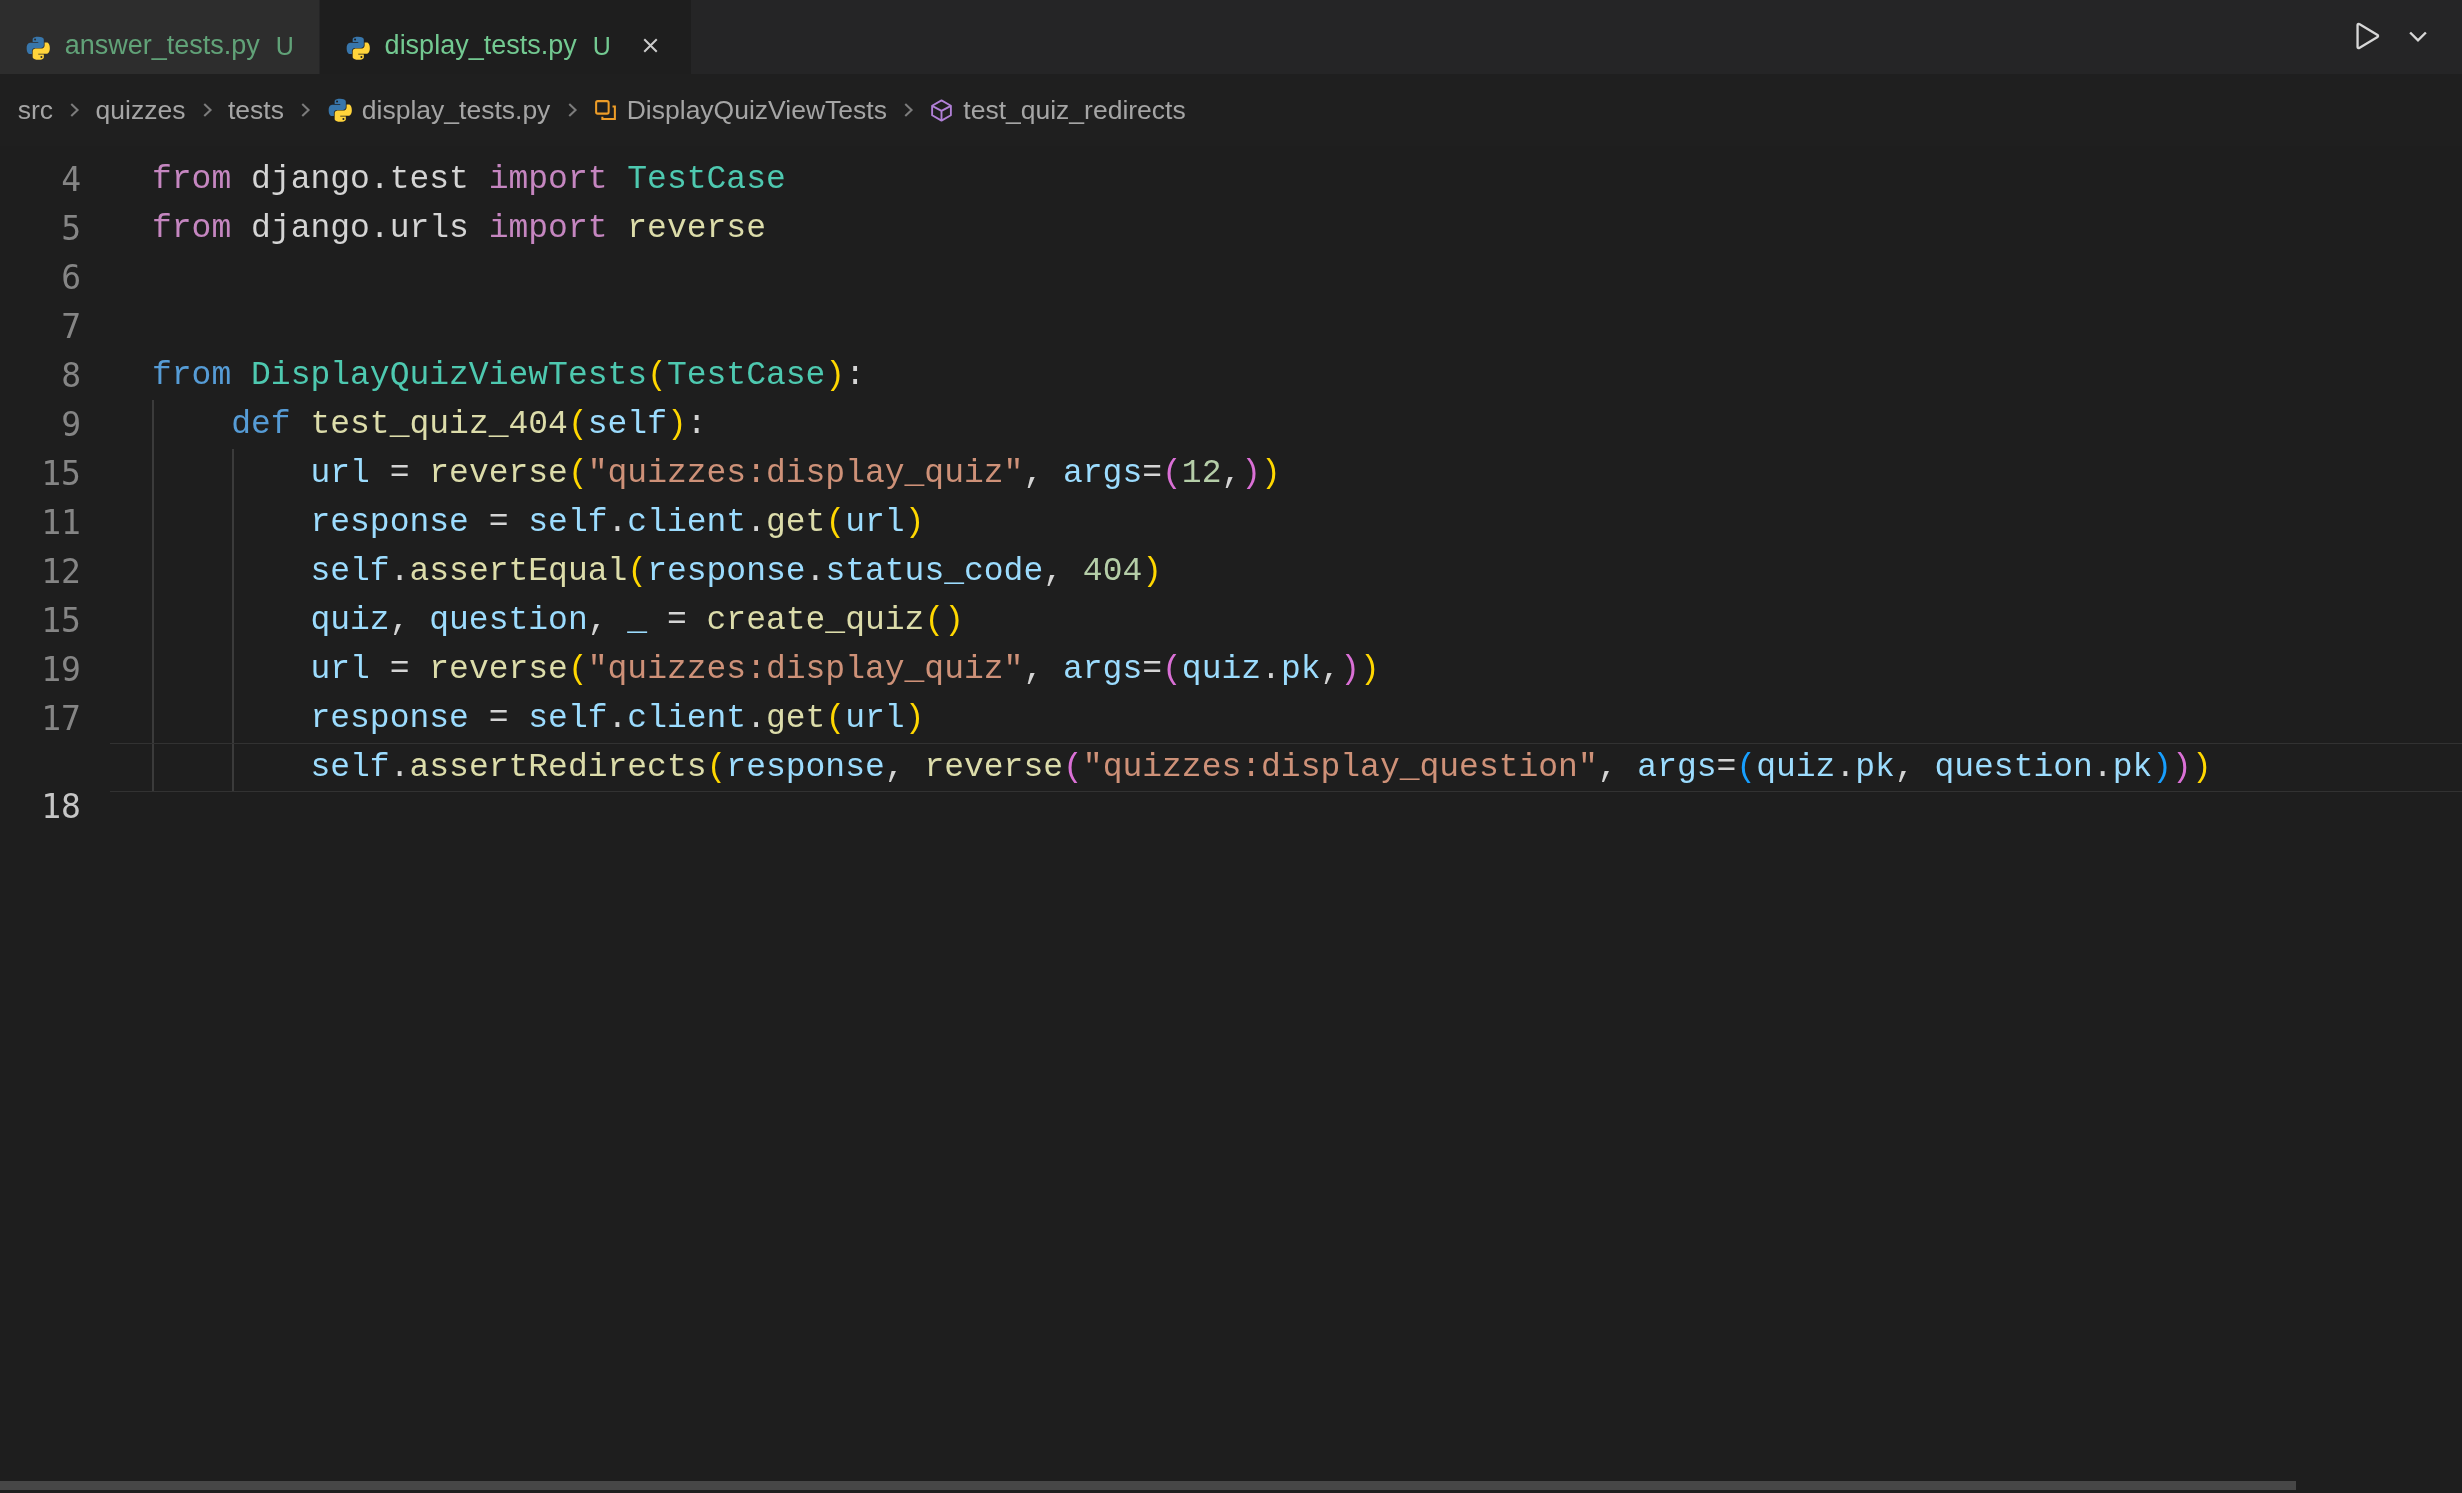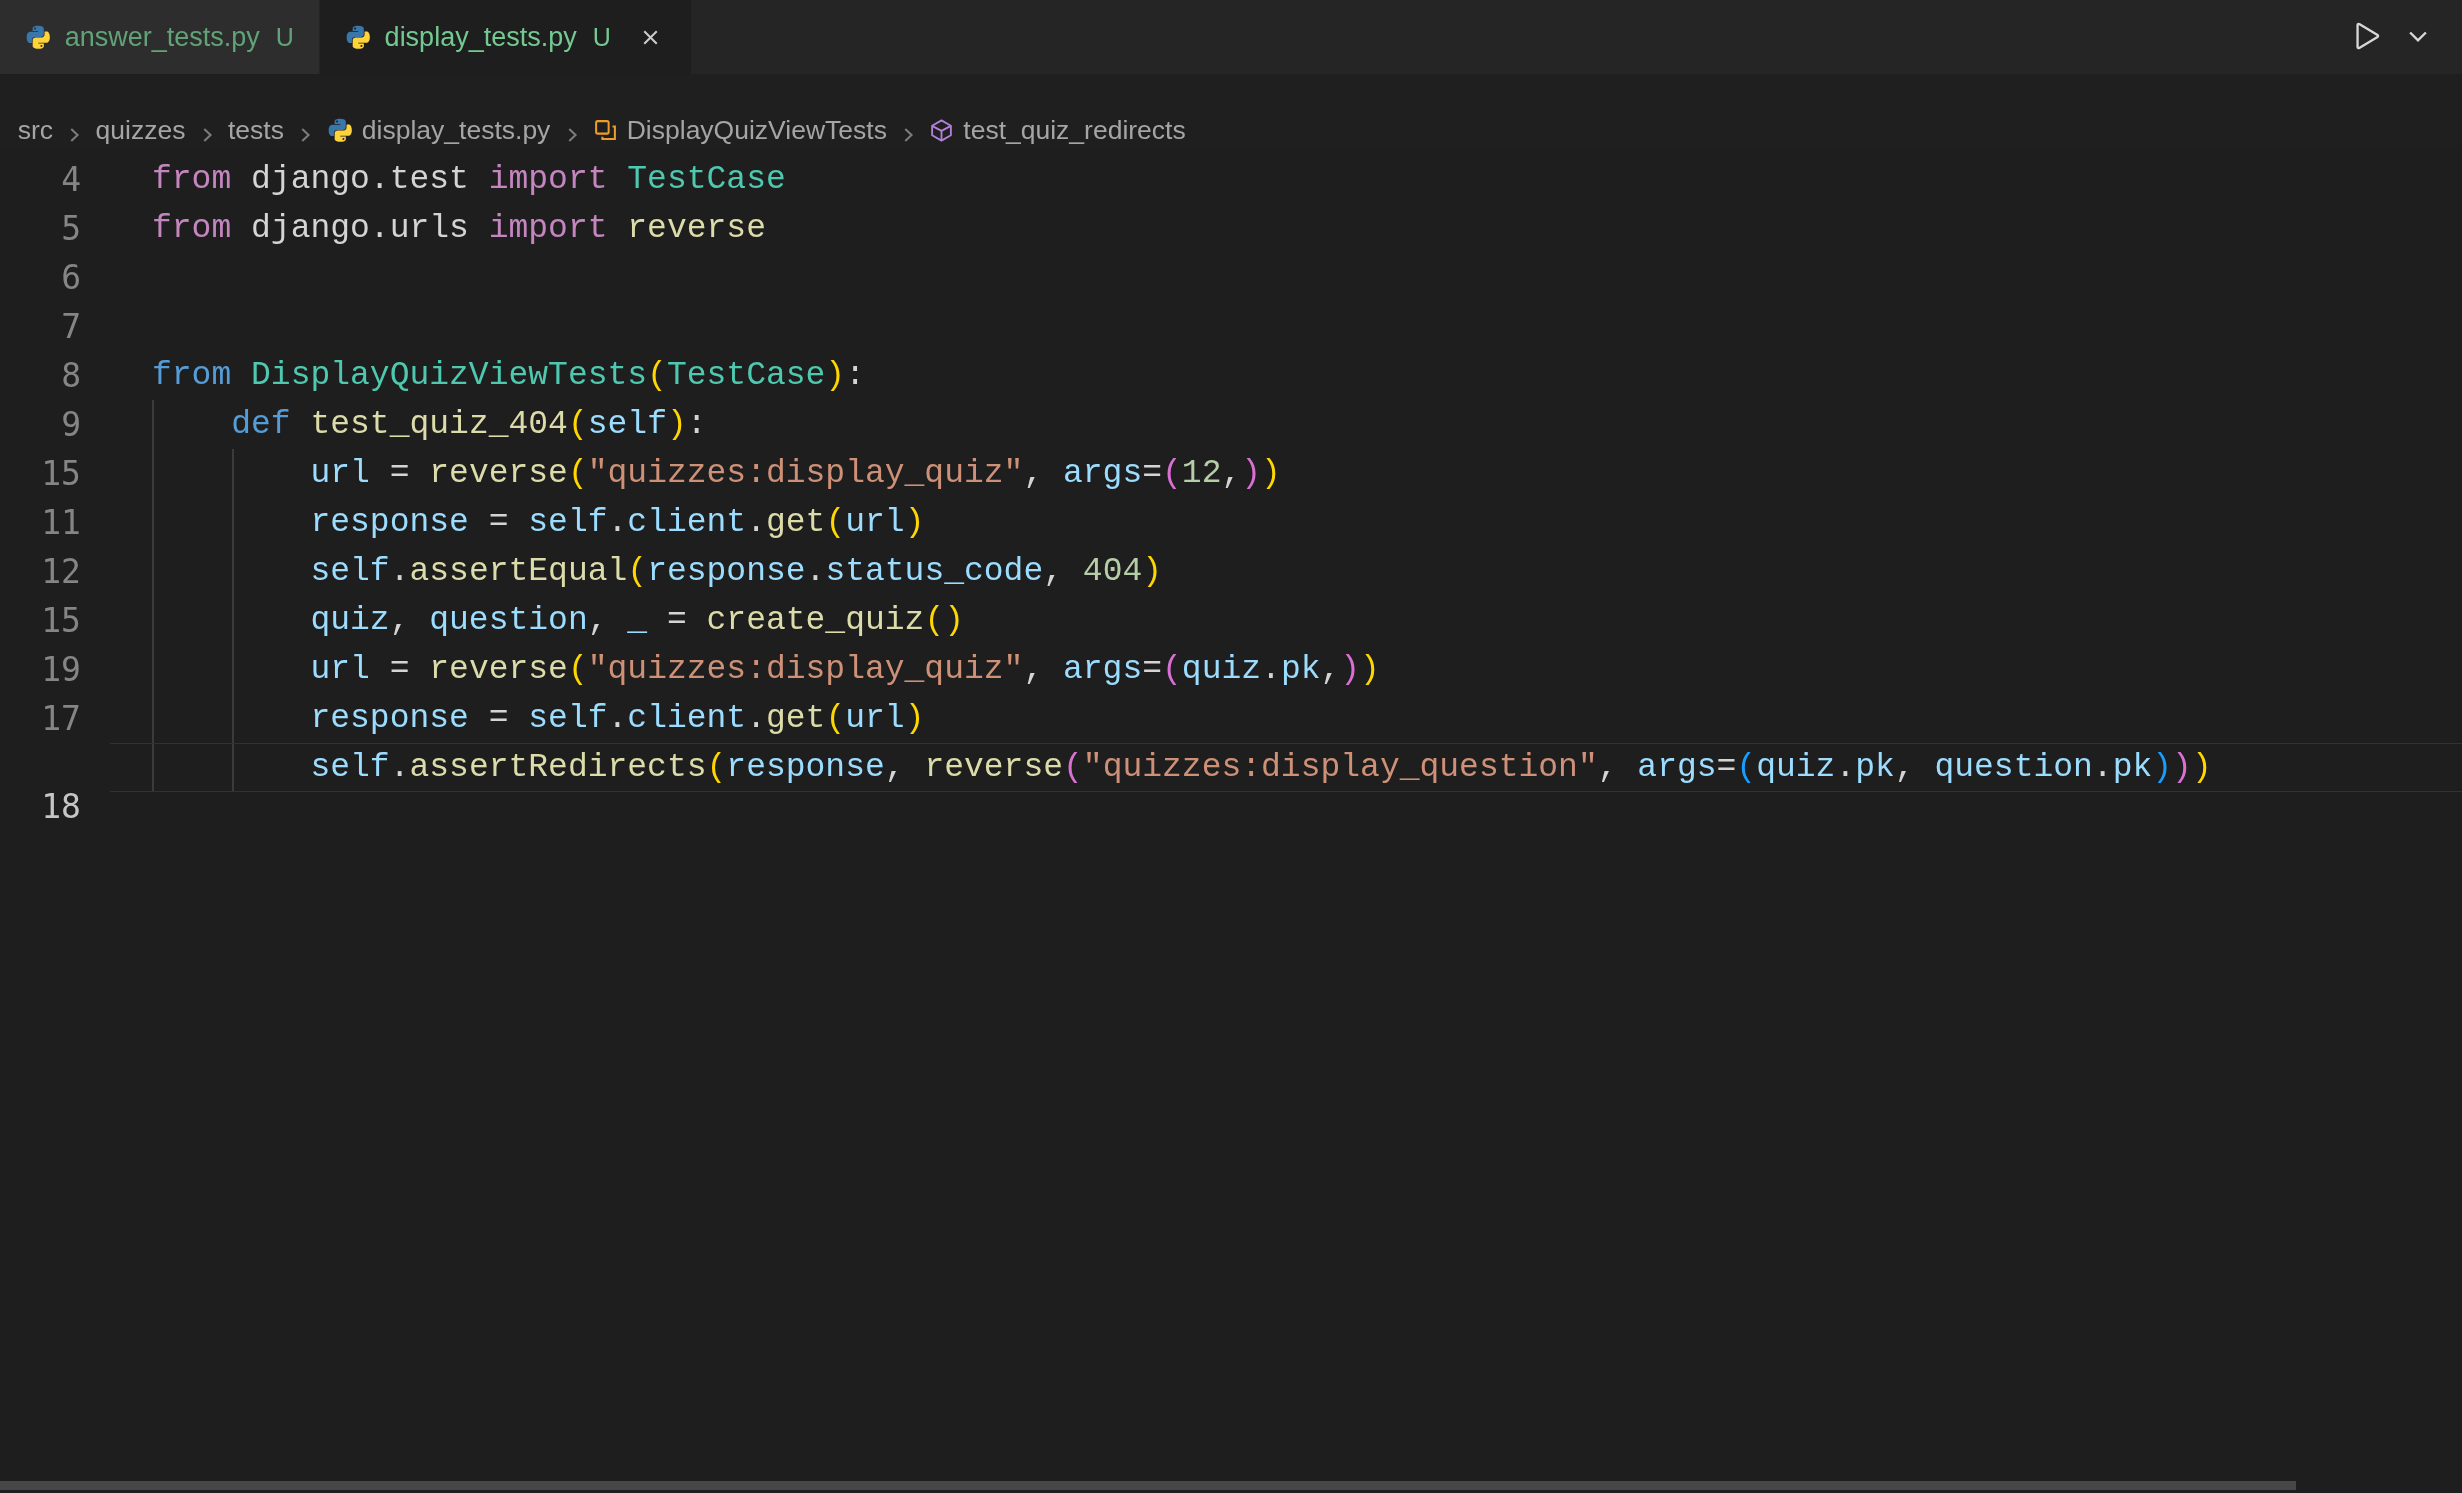--- a/index.html
+++ b/index.html
@@ -5,35 +5,35 @@
   html,body{margin:0;padding:0;background:#1e1e1e;}
   #window{
     width:2462px;height:1494px;display:flex;flex-direction:column;
     background:#1e1e1e;overflow:hidden;position:relative;
     font-family:"Liberation Sans", sans-serif;
   }
   
   .tabbar{height:74px;flex:none;background:#252526;display:flex;align-items:stretch;}
   .tabs{display:flex;align-items:stretch;}
   .tab{
-    display:flex;align-items:center;padding:13px 25px;gap:13.2px;
+    display:flex;align-items:flex-end;padding:13px 25px;gap:13.2px;
     background:#2d2d2d;border-right:1.5px solid #252526;cursor:pointer;
     font-size:27px;color:rgba(115,201,145,0.75);
   }
   .tab.active{background:#1e1e1e;color:#73c991;}
   .tab .icon svg{display:block;}
   .tab-label{white-space:nowrap;}
   .tab-badge{margin-left:2.9px;font-size:25px;}
   .tab-close{margin-left:10.3px;width:32px;height:32px;display:flex;align-items:center;justify-content:center;border-radius:5.9px;}
   .tab-close svg{display:block;}
   .tabbar-actions{margin-left:auto;display:flex;align-items:center;gap:14.7px;padding-right:25px;}
   .action-btn{display:flex;align-items:center;justify-content:center;width:38px;height:38px;border-radius:7.4px;}
   
   .breadcrumb{
-    height:72px;flex:none;background:#1f1f1f;display:flex;align-items:flex-end;
+    height:72px;flex:none;background:#1f1f1f;display:flex;align-items:center;
     padding-left:17.7px;gap:7.4px;font-size:26.5px;color:#a5a5a5;white-space:nowrap;
   }
   .bc-item{display:flex;align-items:center;gap:8.8px;cursor:pointer;}
   .bc-item .icon svg{display:block;}
   .bc-sep{display:flex;align-items:center;margin:0 2.9px;}
   
   .editor{flex:1;position:relative;overflow:hidden;background:#1e1e1e;
     font-family:"DejaVu Sans Mono", monospace;font-size:33px;}
   #code-lines{margin-top:-40px;}
   .line{height:49px;line-height:49px;display:flex;position:relative;}

